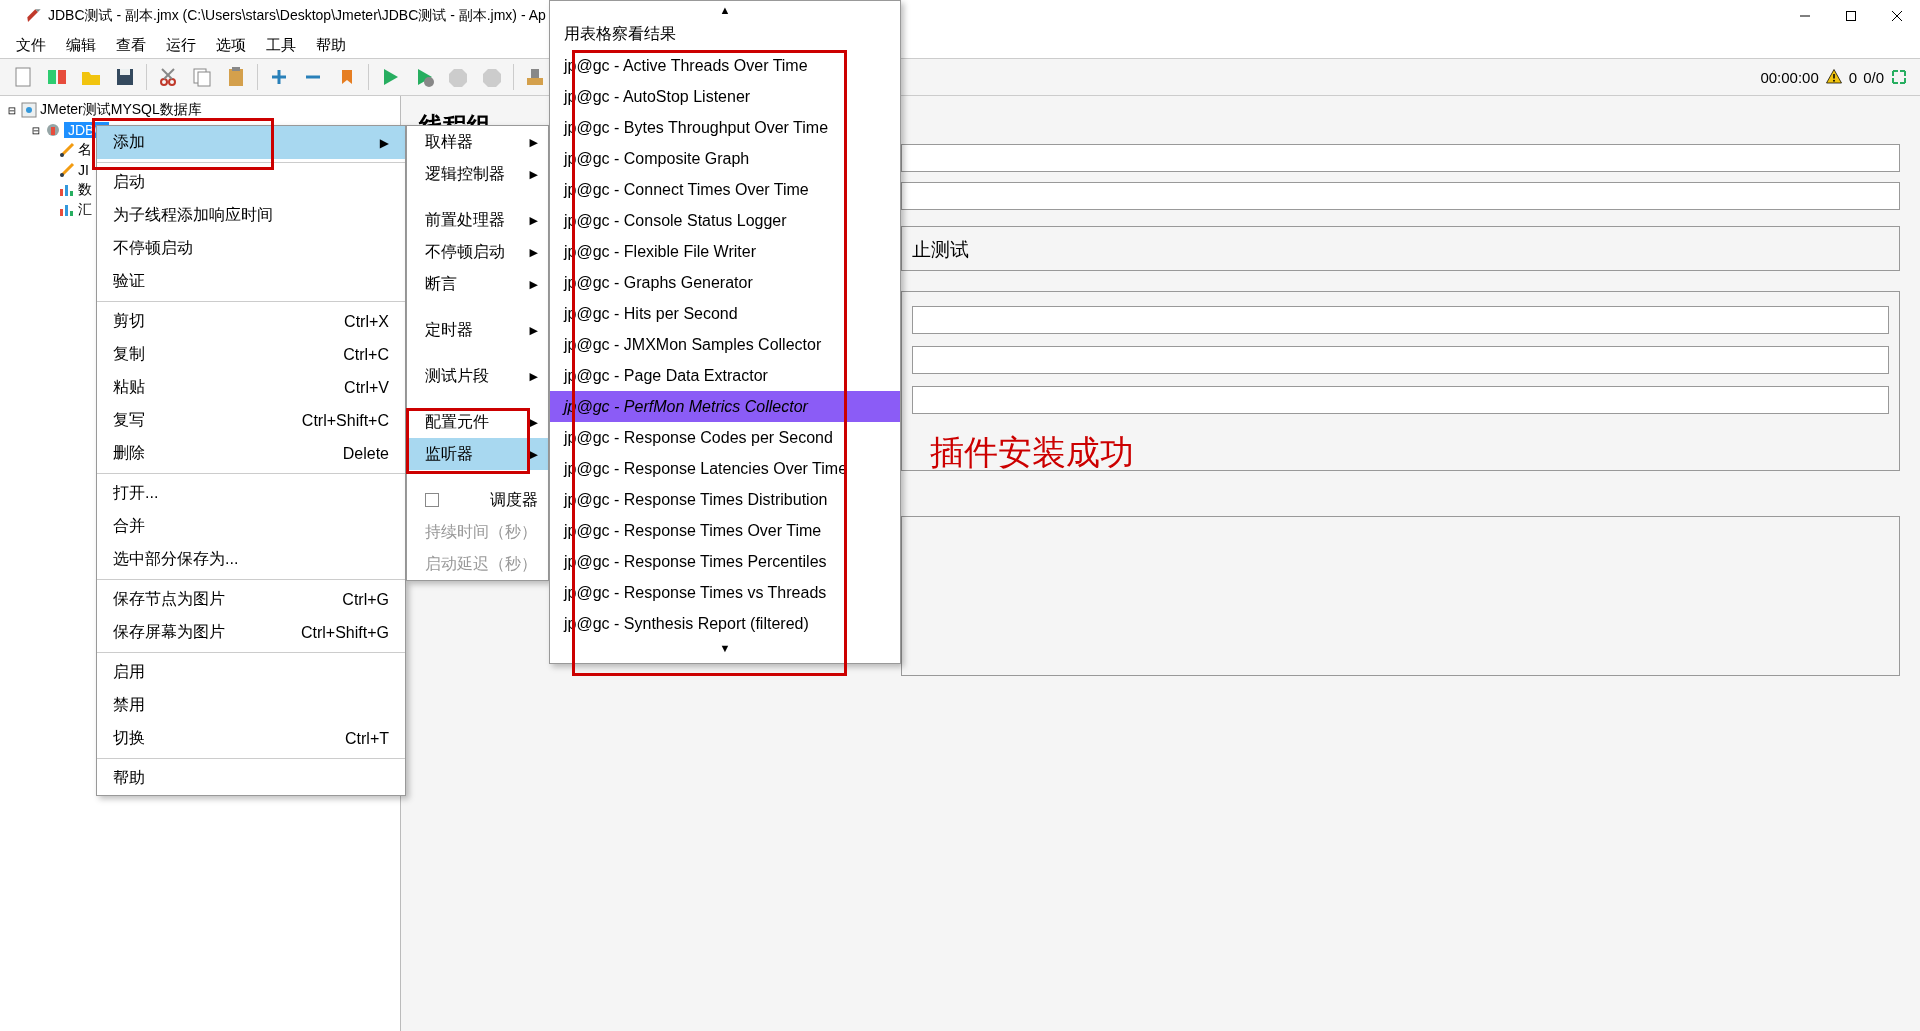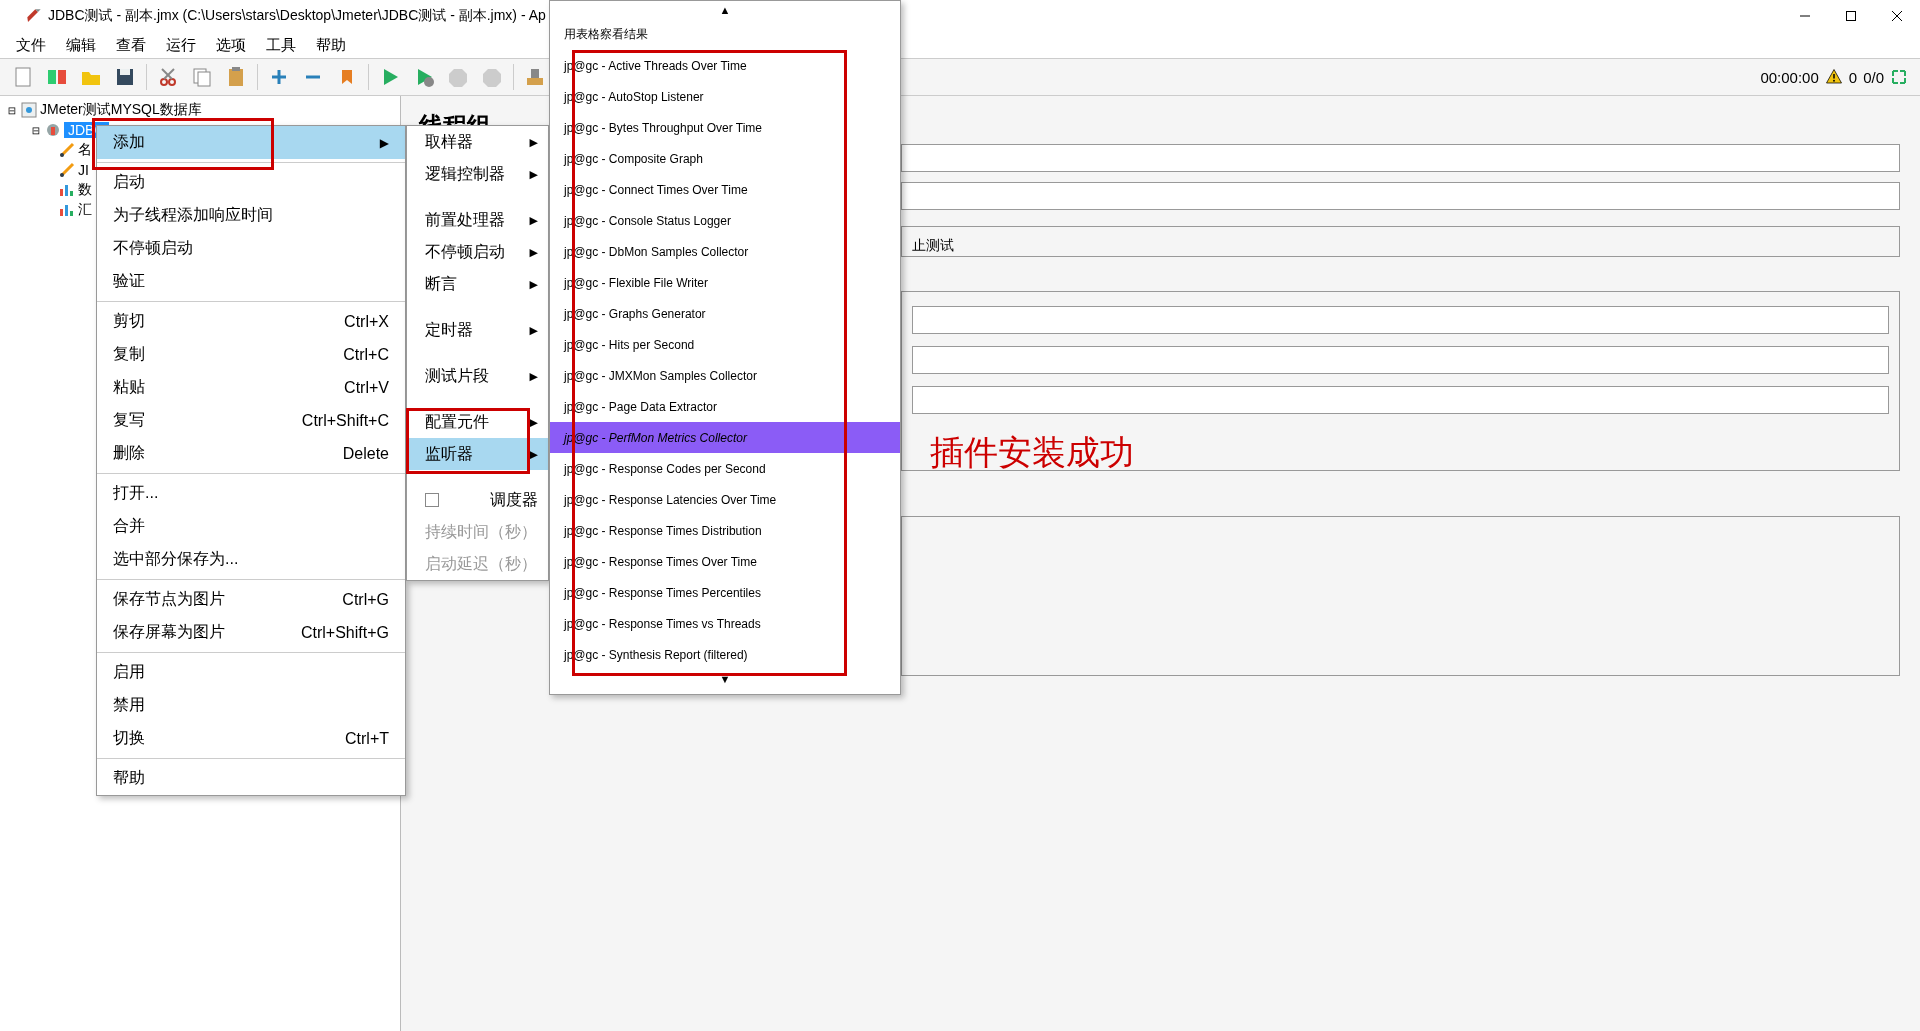--- a/index.html
+++ b/index.html
@@ -53,21 +53,21 @@
 .ctx2 .row.hover { background: #a8d8f0; }
 .ctx2 .row.dis { color: #999; }
 .ctx2 .sp { height: 14px; }
 .ctx2 .arrow { font-size: 11px; }
 .ctx2 .cb { width:14px; height:14px; border:1px solid #888; margin-right:8px; display:inline-block; }
 .box-listen { position:absolute; left:406px; top:408px; width:124px; height:66px; z-index:50; pointer-events:none; }
 
 
 .ctx3 { position: absolute; left: 549px; top: 0px; width: 352px; background: #fff; border: 1px solid #999; box-shadow: 3px 3px 6px rgba(0,0,0,.25); z-index: 12; padding-bottom:6px; }
 .ctx3 .scrollarrow { height: 18px; text-align: center; font-size: 11px; line-height:18px; }
-.ctx3 .row { height: 31px; display: flex; align-items: center; padding: 0 14px; font-size: 12px; white-space: nowrap; }
+.ctx3 .row { height: 31px; display: flex; align-items: center; padding: 0 14px; font-size: 16px; white-space: nowrap; }
 .ctx3 .row.hover { background: #8b5cf6; font-style: italic; }
 .box-plugins { position:absolute; left:572px; top:50px; width:275px; height:626px; z-index:50; pointer-events:none; }
 
 svg { display:block; }
 </style>
 </head>
 <body>
 
 <div class="titlebar">
   <svg class="feather" viewBox="0 0 24 24">
@@ -265,21 +265,21 @@
           <rect x="12" y="10" width="3" height="5" fill="#27ae60"></rect>
         </svg>
         <span>汇</span>
       </div>
   </div>
 
   <div class="formpane">
     <div class="formtitle">线程组</div>
     <div class="ftxt" style="top:48px; left:500px"></div>
     <div class="ftxt" style="top:86px; left:500px"></div>
-    <div style="position:absolute; top:130px; left:500px; right:20px; height:31px; border:1px solid #999; background:#f5f5f5; padding:10px; font-size:14px">
+    <div style="position:absolute; top:130px; left:500px; right:20px; height:45px; border:1px solid #999; background:#f5f5f5; padding:10px; font-size:19px">
        <span>止测试</span>
     </div>
     <div style="position:absolute; top:195px; left:500px; right:20px; height:180px; border:1px solid #999; background:#f5f5f5">
        <div class="ftxt" style="top:14px; left:10px; right:10px"></div>
        <div class="ftxt" style="top:54px; left:10px; right:10px"></div>
        <div class="ftxt" style="top:94px; left:10px; right:10px"></div>
     </div>
     <div style="position:absolute; top:420px; left:500px; right:20px; height:160px; border:1px solid #999; background:#f5f5f5"></div>
   </div>
 </div>
@@ -422,21 +422,20 @@
   <div class="row">
       <span>用表格察看结果</span>
     </div>
   <div id="ctx3-list">
       <div class="row">jp@gc - Active Threads Over Time</div>
       <div class="row">jp@gc - AutoStop Listener</div>
       <div class="row">jp@gc - Bytes Throughput Over Time</div>
       <div class="row">jp@gc - Composite Graph</div>
       <div class="row">jp@gc - Connect Times Over Time</div>
       <div class="row">jp@gc - Console Status Logger</div>
-      <div class="row">jp@gc - DbMon Samples Collector</div>
       <div class="row">jp@gc - Flexible File Writer</div>
       <div class="row">jp@gc - Graphs Generator</div>
       <div class="row">jp@gc - Hits per Second</div>
       <div class="row">jp@gc - JMXMon Samples Collector</div>
       <div class="row">jp@gc - Page Data Extractor</div>
       <div class="row hover">jp@gc - PerfMon Metrics Collector</div>
       <div class="row">jp@gc - Response Codes per Second</div>
       <div class="row">jp@gc - Response Latencies Over Time</div>
       <div class="row">jp@gc - Response Times Distribution</div>
       <div class="row">jp@gc - Response Times Over Time</div>

